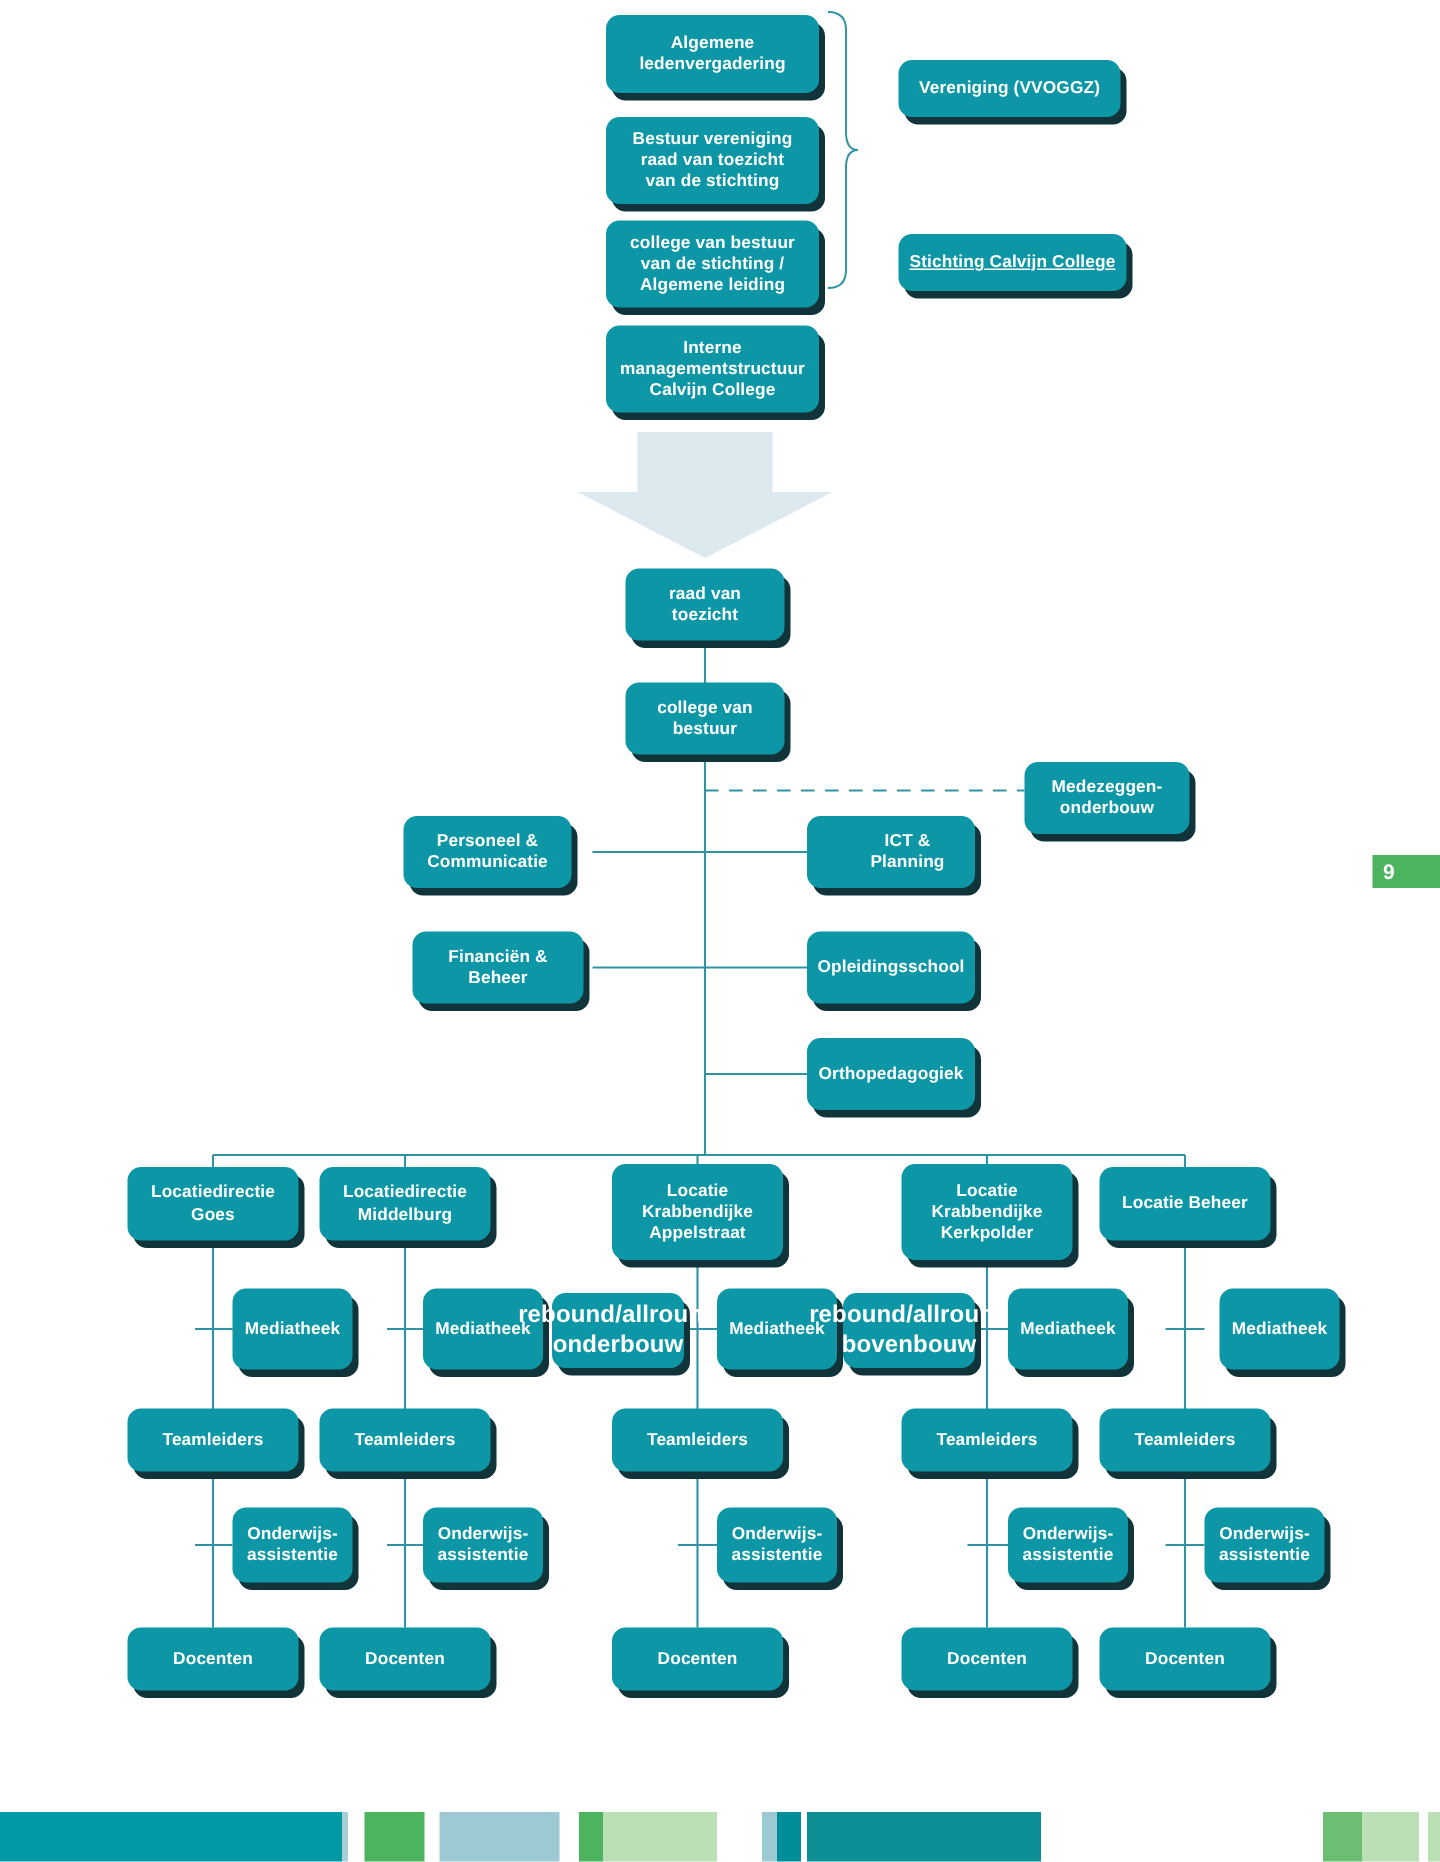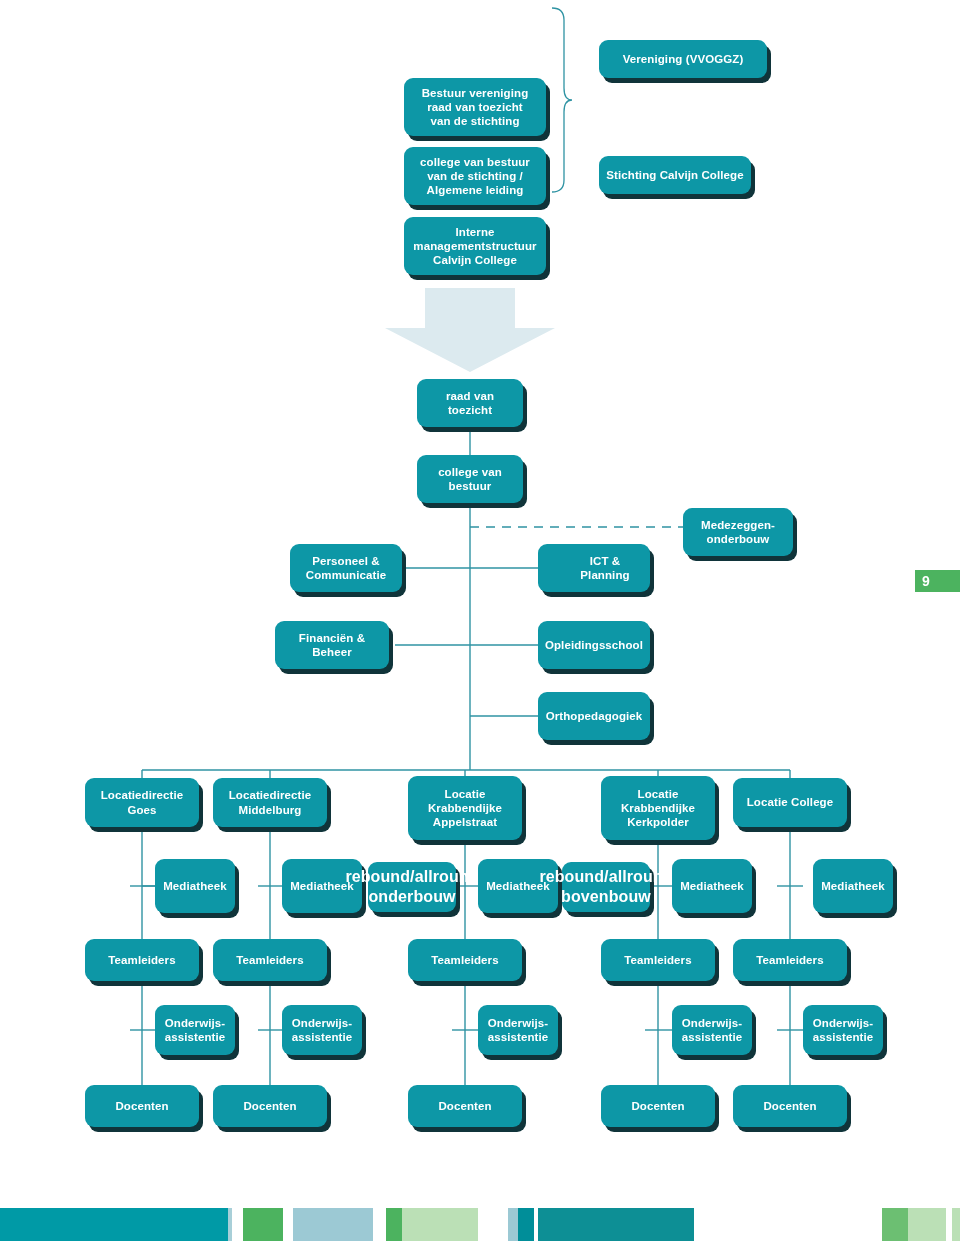--- a/index.html
+++ b/index.html
@@ -108,61 +108,65 @@
       <line x1="258" y1="1030" x2="282" y2="1030"></line>
     </g>
   </svg>
 
   <svg class="lyr" id="arrowlyr" viewBox="0 0 960 1241" width="960" height="1241" xmlns="http://www.w3.org/2000/svg">
     <polygon points="425,288 515,288 515,328 555,328 470,372 385,328 425,328" fill="#dceaef"></polygon>
   </svg>
 
   <div class="lyr" id="boxes">
 
+    <div class="node" style="left:404px;top:10px;width:142px;height:52px;">
+      <span>Algemene
+ledenvergadering</span>
+    </div>
 
     <div class="node" style="left:404px;top:78px;width:142px;height:58px;">
       <span>Bestuur vereniging
 raad van toezicht
 van de stichting</span>
     </div>
 
     <div class="node" style="left:404px;top:147px;width:142px;height:58px;">
       <span>college van bestuur
 van de stichting /
 Algemene leiding</span>
     </div>
 
     <div class="node" style="left:404px;top:217px;width:142px;height:58px;">
       <span>Interne
 managementstructuur
 Calvijn College</span>
     </div>
 
-    <div class="node" style="left:599px;top:40px;width:168px;height:38px;">
+    <div class="node" style="left:599px;top:40px;width:148px;height:38px;">
       <span>Vereniging (VVOGGZ)</span>
     </div>
 
-    <div class="node" style="left:599px;top:156px;width:152px;height:38px;">
+    <div class="node" style="left:599px;top:156px;width:152px;height:38px;text-decoration:underline;">
       <span>Stichting Calvijn College</span>
     </div>
 
     <div class="node" style="left:417px;top:379px;width:106px;height:48px;">
       <span>raad van toezicht</span>
     </div>
 
     <div class="node" style="left:417px;top:455px;width:106px;height:48px;">
       <span>college van bestuur</span>
     </div>
 
     <div class="node" style="left:683px;top:508px;width:110px;height:48px;">
       <span>Medezeggen-
 onderbouw</span>
     </div>
 
-    <div class="node" style="left:290px;top:544px;width:112px;height:48px;">
+    <div class="node" style="left:269px;top:544px;width:112px;height:48px;">
       <span>Personeel &amp;
 Communicatie</span>
     </div>
 
     <div class="node" style="left:275px;top:621px;width:114px;height:48px;">
       <span>Financiën &amp;
 Beheer</span>
     </div>
 
     <div class="node" style="left:538px;top:544px;width:112px;height:48px;padding-left:28px;">
@@ -189,21 +193,21 @@
       <span>Locatie
 Krabbendijke
 Appelstraat</span>
     </div>
     <div class="node" style="left:601px;top:776px;width:114px;height:64px;">
       <span>Locatie
 Krabbendijke
 Kerkpolder</span>
     </div>
     <div class="node" style="left:733px;top:778px;width:114px;height:49px;">
-      <span>Locatie College</span>
+      <span>Locatie Beheer</span>
     </div>
 
     <div class="node" style="left:155px;top:859px;width:80px;height:54px;">
       <span>Mediatheek</span>
     </div>
     <div class="node" style="left:282px;top:859px;width:80px;height:54px;">
       <span>Mediatheek</span>
     </div>
 
     <div class="node sm" style="left:368px;top:862px;width:88px;height:50px;">

